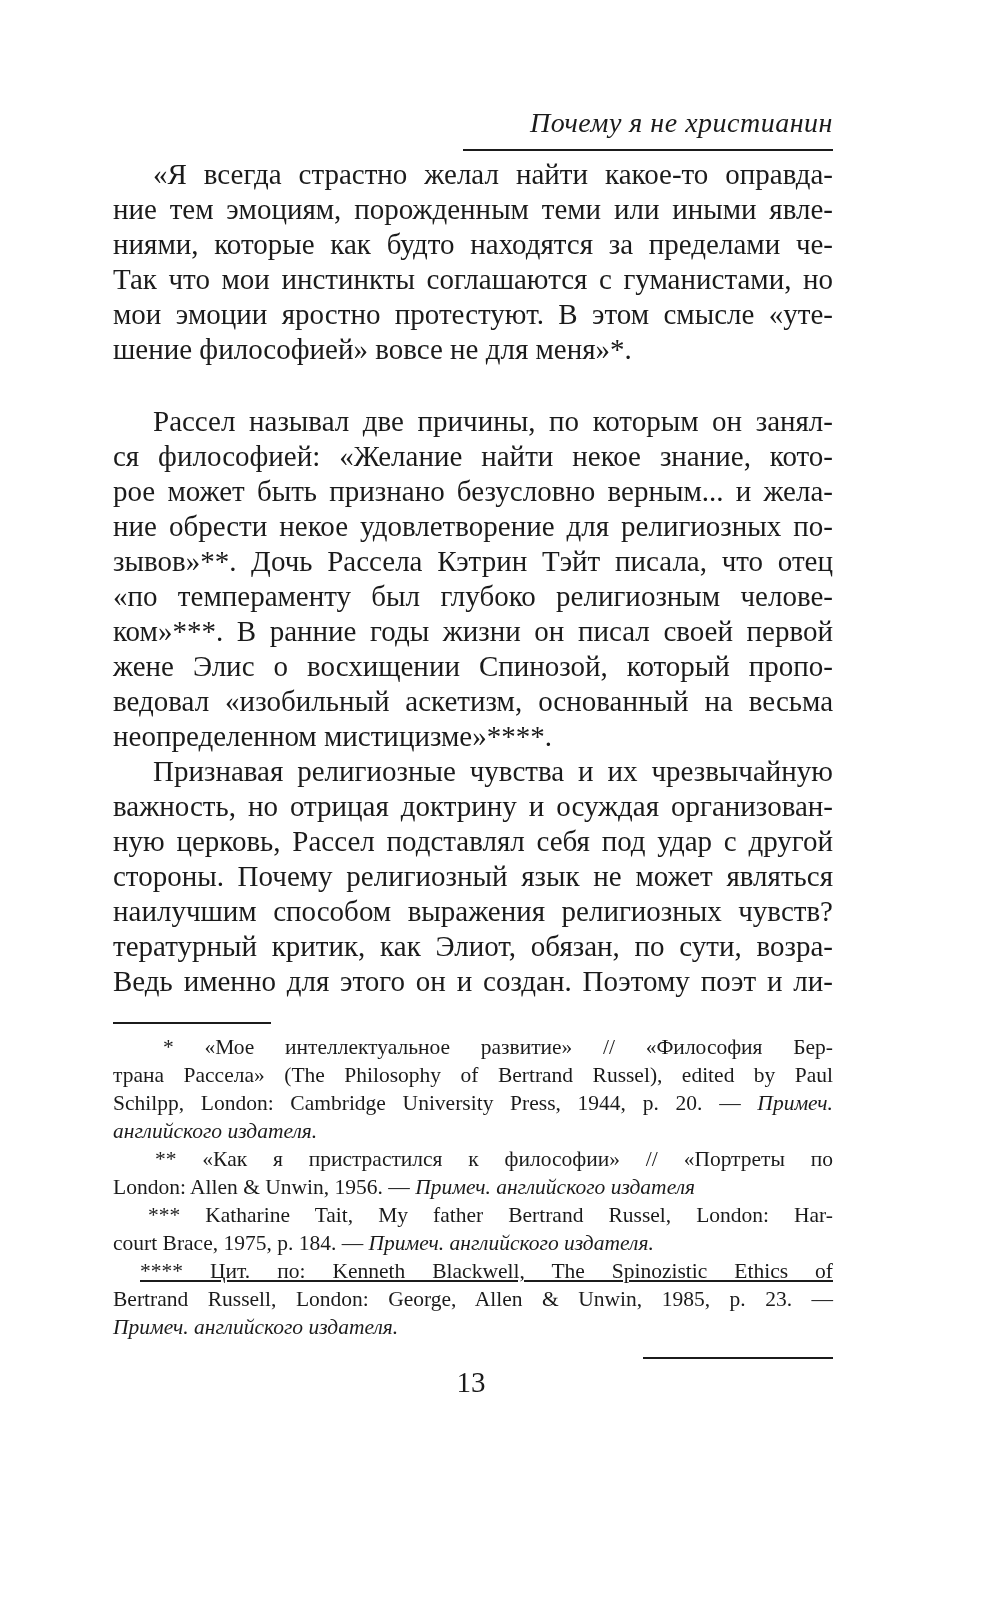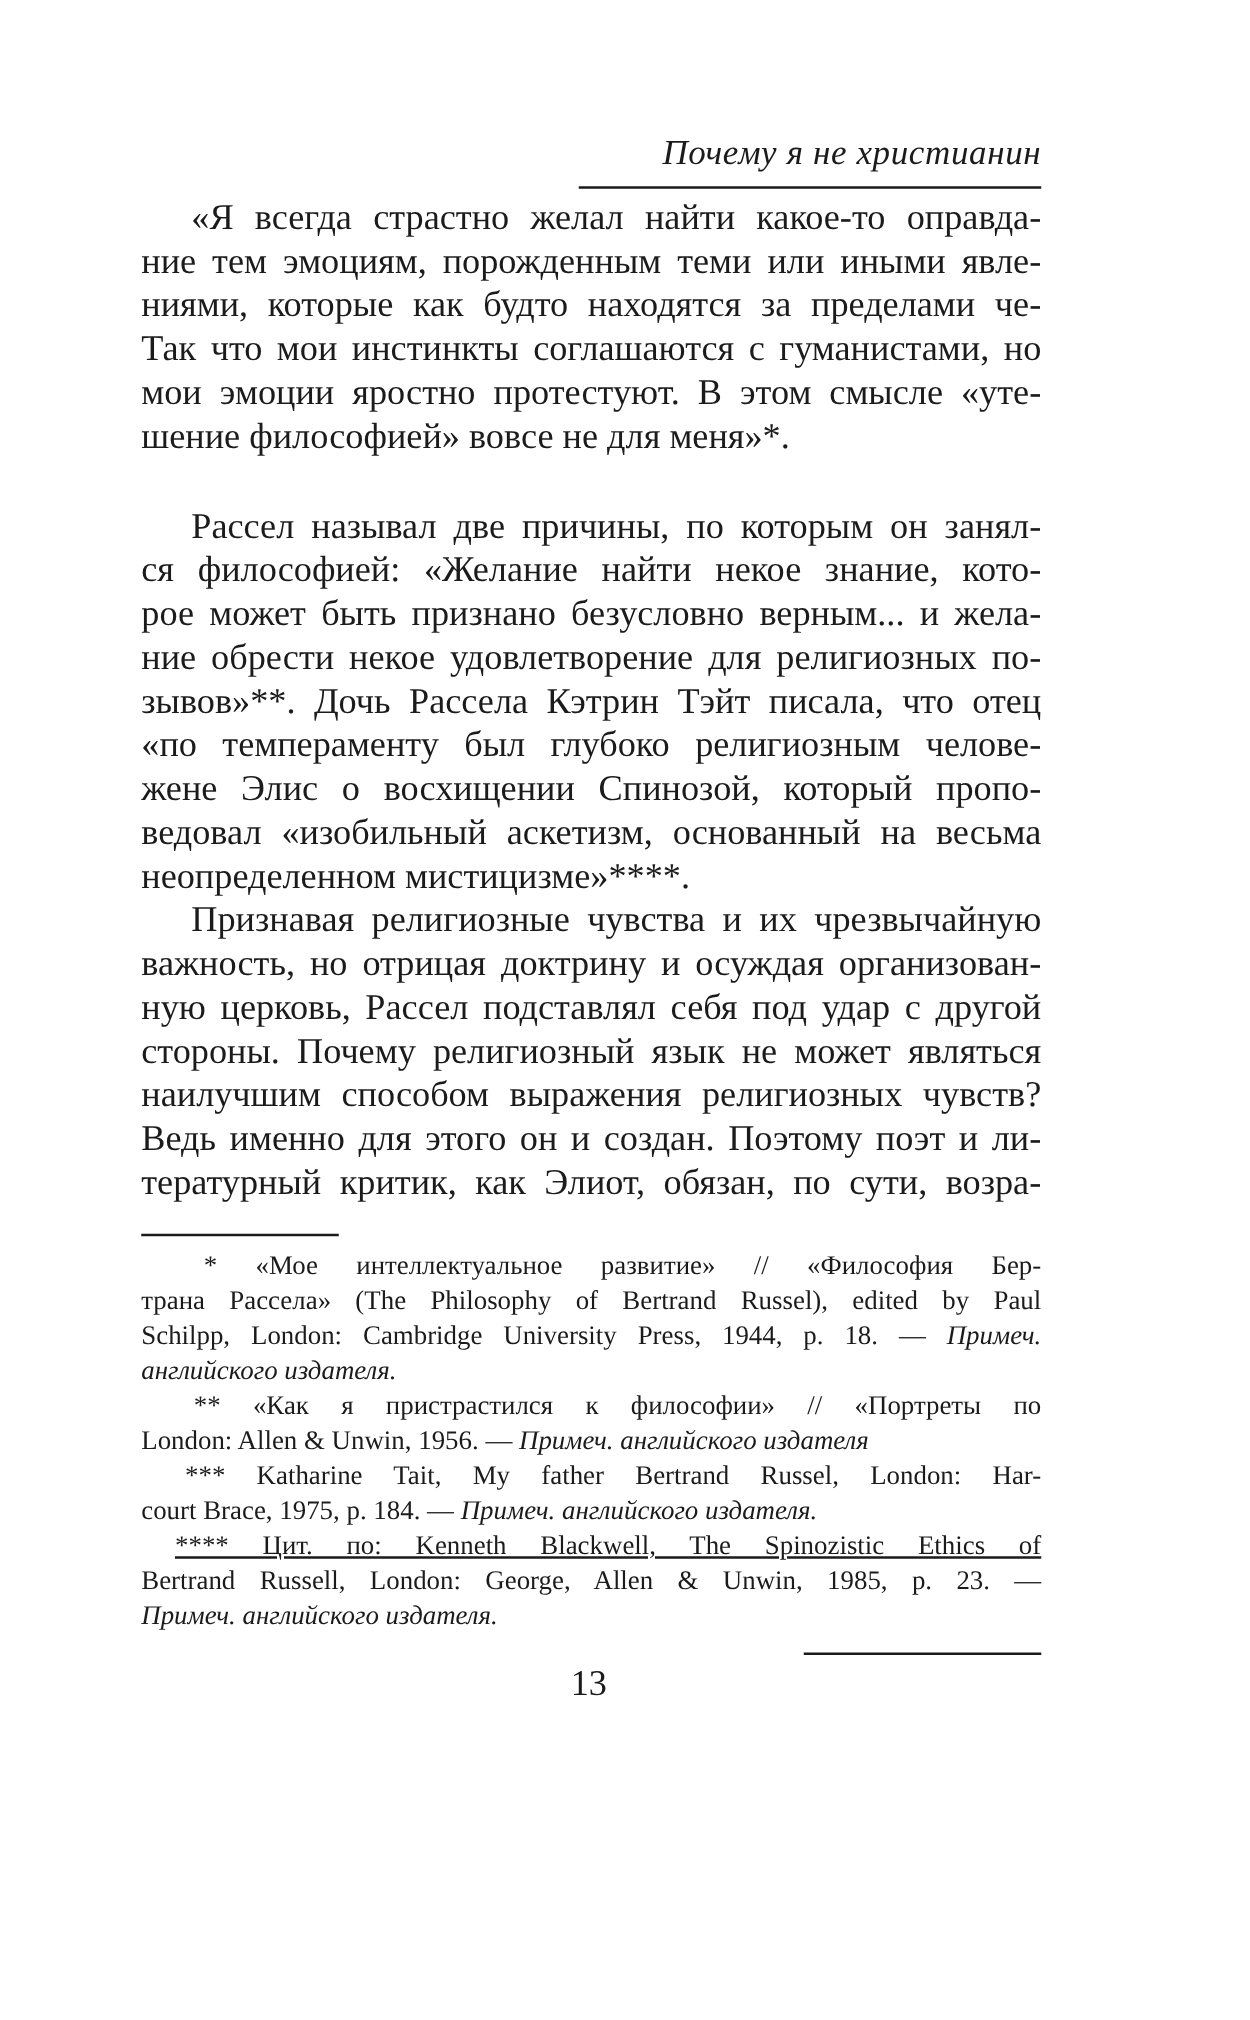--- a/index.html
+++ b/index.html
@@ -88,40 +88,41 @@
         <div class="line">мои эмоции яростно протестуют. В этом смысле «уте-</div>
         <div class="line unjust">шение философией» вовсе не для меня»*.</div>
       </div>
       <div class="paragraph gap">
         <div class="line first">Рассел называл две причины, по которым он занял-</div>
         <div class="line">ся философией: «Желание найти некое знание, кото-</div>
         <div class="line">рое может быть признано безусловно верным... и жела-</div>
         <div class="line">ние обрести некое удовлетворение для религиозных по-</div>
         <div class="line">зывов»**. Дочь Рассела Кэтрин Тэйт писала, что отец</div>
         <div class="line">«по темпераменту был глубоко религиозным челове-</div>
+        <div class="line">ком»***. В ранние годы жизни он писал своей первой</div>
         <div class="line">жене Элис о восхищении Спинозой, который пропо-</div>
         <div class="line">ведовал «изобильный аскетизм, основанный на весьма</div>
         <div class="line unjust">неопределенном мистицизме»****.</div>
       </div>
       <div class="paragraph">
         <div class="line first">Признавая религиозные чувства и их чрезвычайную</div>
         <div class="line">важность, но отрицая доктрину и осуждая организован-</div>
         <div class="line">ную церковь, Рассел подставлял себя под удар с другой</div>
         <div class="line">стороны. Почему религиозный язык не может являться</div>
         <div class="line">наилучшим способом выражения религиозных чувств?</div>
+        <div class="line">тературный критик, как Элиот, обязан, по сути, возра-</div>
         <div class="line">Ведь именно для этого он и создан. Поэтому поэт и ли-</div>
-        <div class="line">тературный критик, как Элиот, обязан, по сути, возра-</div>
       </div>
     </div>
 
   <div class="footnote-rule"></div>
   <div class="footnotes">
       <div class="fline stars1"><span>* «Мое интеллектуальное развитие» // «Философия Бер-</span></div>
       <div class="fline"><span>трана Рассела» (The Philosophy of Bertrand Russel), edited by Paul</span></div>
-      <div class="fline"><span>Schilpp, London: Cambridge University Press, 1944, p. 18. — </span><span class="it">Примеч.</span></div>
+      <div class="fline"><span>Schilpp, London: Cambridge University Press, 1944, p. 20. — </span><span class="it">Примеч.</span></div>
       <div class="fline unjust"><span class="it">английского издателя.</span></div>
       <div class="fline stars2"><span>** «Как я пристрастился к философии» // «Портреты по</span></div>
       <div class="fline unjust"><span>London: Allen &amp; Unwin, 1956. — </span><span class="it">Примеч. английского издателя</span></div>
       <div class="fline stars3"><span>*** Katharine Tait, My father Bertrand Russel, London: Har-</span></div>
       <div class="fline unjust"><span>court Brace, 1975, p. 184. — </span><span class="it">Примеч. английского издателя.</span></div>
       <div class="fline stars4"><span>**** Цит. по: Kenneth Blackwell, The Spinozistic Ethics of</span></div>
       <div class="fline"><span>Bertrand Russell, London: George, Allen &amp; Unwin, 1985, p. 23. —</span></div>
       <div class="fline unjust"><span class="it">Примеч. английского издателя.</span></div>
     </div>
 

